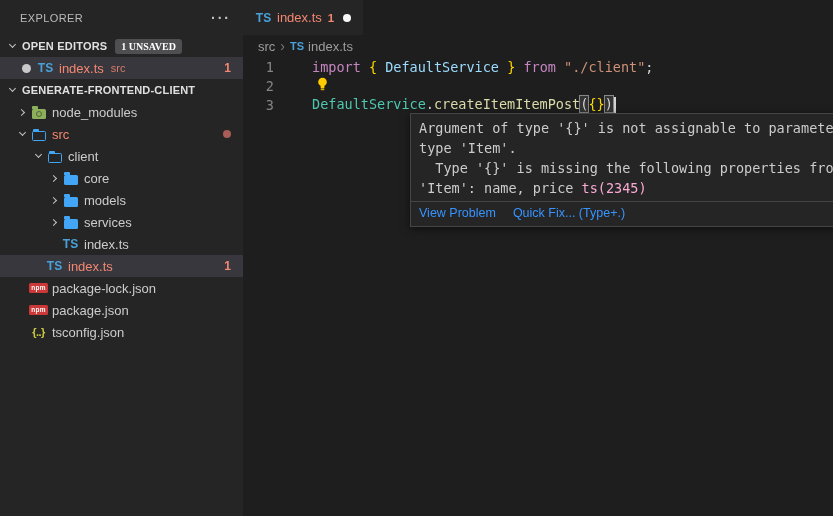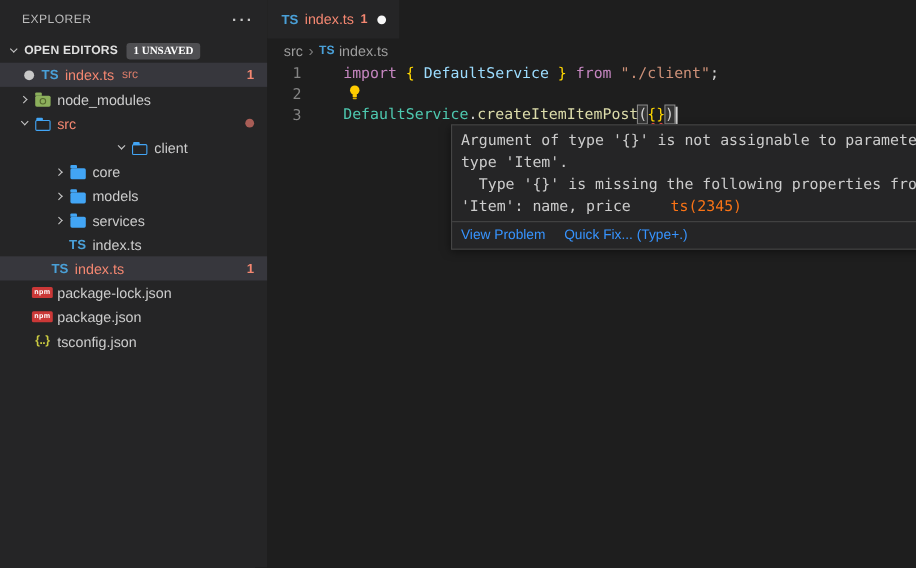--- a/index.html
+++ b/index.html
@@ -73,21 +73,21 @@
   .tk-str { color:#ce9178; }
   .box { outline:1px solid #888888; background:rgba(110,110,110,.28); }
   .errsq { text-decoration:underline wavy #f14c4c; text-decoration-thickness:1px; text-underline-offset:3px; }
   .cursor { display:inline-block; width:2px; height:16px; background:#d4d4d4; vertical-align:middle; margin-left:1px; }
   .bulb { display:inline-flex; margin-left:4px; margin-top:1px; }
 
   
   #tooltip { position:absolute; left:410px; top:113px; width:488px; background:#252526; border:1px solid #454545; z-index:10; box-shadow:0 2px 8px rgba(0,0,0,.5); }
   .tt-body { padding:4px 8px 3px 8px; font-family:"DejaVu Sans Mono", monospace; font-size:13.5px; line-height:20px; color:#cccccc; }
   .tt-line { white-space:pre; }
-  .tk-dim { color:#f97316;margin-left:28px; }
+  .tk-dim { color:#f9a8d4; }
   .tt-footer { border-top:1px solid #454545; padding:4px 8px 6px 8px; display:flex; gap:17px; }
   .tt-link { color:#3794ff; font-size:12.5px; cursor:pointer; }
 </style>
 </head>
 <body>
 
 <div id="sidebar">
   <div class="sb-title">
     <span class="ttl">EXPLORER</span>
     <span class="more">···</span>
@@ -102,20 +102,26 @@
   </div>
 
   <div class="row selected oe-row">
     <span class="oe-dot"></span>
     <span class="ico ico-ts">TS</span>
     <span class="lbl err">index.ts</span>
     <span class="desc">src</span>
     <span class="badge-err">1</span>
   </div>
 
+  <div class="sect">
+    <span class="chev down">
+        <i></i>
+      </span>
+    <span class="lbl">GENERATE-FRONTEND-CLIENT</span>
+  </div>
 
   <div id="file-tree">
       <div class="row" style="padding-left: 14px;">
         <span class="chev right">
           <i></i>
         </span>
         <span class="ico">
           <span class="fold nm"></span>
         </span>
         <span class="lbl">node_modules</span>
@@ -123,21 +129,21 @@
       <div class="row" style="padding-left: 14px;">
         <span class="chev down">
           <i></i>
         </span>
         <span class="ico">
           <span class="fold open"></span>
         </span>
         <span class="lbl err">src</span>
         <span class="dot-mod"></span>
       </div>
-      <div class="row" style="padding-left: 30px; justify-content: center;">
+      <div class="row" style="padding-left: 30px;">
         <span class="chev down">
           <i></i>
         </span>
         <span class="ico">
           <span class="fold open"></span>
         </span>
         <span class="lbl">client</span>
       </div>
       <div class="row" style="padding-left: 46px;">
         <span class="chev right">

